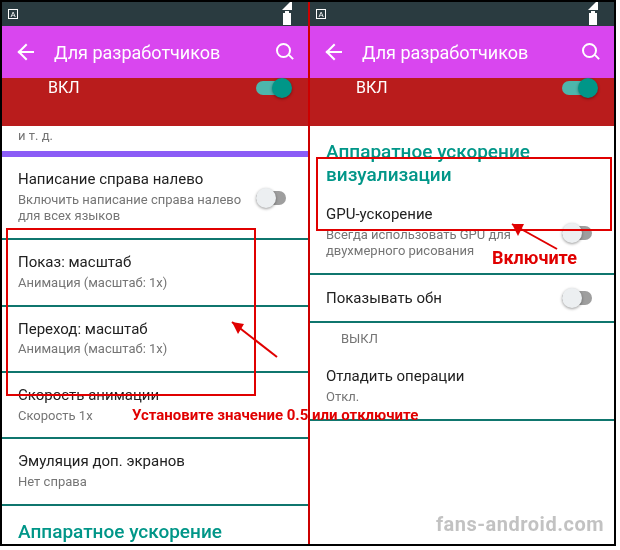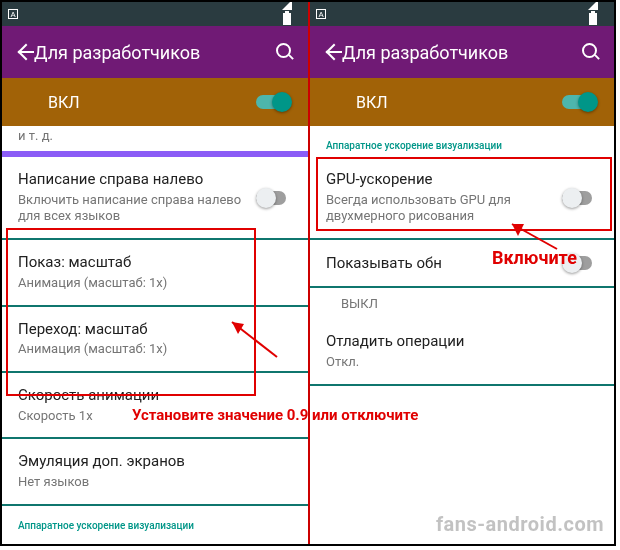--- a/index.html
+++ b/index.html
@@ -7,42 +7,42 @@
 .container { display: flex; width: 616px; height: 546px; border: 2px solid #000; position: relative; }
 .phone { width: 50%; height: 100%; display: flex; flex-direction: column; background: #fafafa; position: relative; overflow: hidden; }
 .phone + .phone { border-left: 2px solid #c00; }
 .status-bar { height: 24px; background: #2a3b40; color: #fff; display: flex; align-items: center; justify-content: space-between; padding: 0 6px; font-size: 12px; }
 .status-left { display: flex; align-items: center; gap: 4px; }
 .status-right { display: flex; align-items: center; gap: 3px; flex-direction: column; }
 .tri { width: 0; height: 0; border-left: 10px solid transparent; border-bottom: 10px solid #fff; }
 .batt { width: 8px; height: 12px; background: #fff; position: relative; }
 .batt::before { content: ''; position: absolute; top: -2px; left: 2px; width: 4px; height: 2px; background: #fff; }
 .sq { width: 10px; height: 10px; border: 1px solid #fff; display: flex; align-items: center; justify-content: center; font-size: 8px; }
-.app-bar { height: 52px; background: #701a75; color: #fff; display: flex; align-items: center; padding: 0 14px; }
+.app-bar { height: 52px; background: #d946ef; color: #fff; display: flex; align-items: center; padding: 0 14px; gap: 20px; }
 .app-title { font-size: 18px; font-weight: 400; flex: 1; }
 .arrow-back { width: 18px; height: 18px; position: relative; }
 .arrow-back::before { content: ''; position: absolute; width: 10px; height: 10px; border-left: 2px solid #fff; border-bottom: 2px solid #fff; transform: rotate(45deg); top: 3px; left: 4px; }
 .arrow-back::after { content: ''; position: absolute; width: 16px; height: 2px; background: #fff; top: 8px; left: 2px; }
 .search-ic { width: 18px; height: 18px; position: relative; }
 .search-ic::before { content: ''; position: absolute; width: 11px; height: 11px; border: 2px solid #fff; border-radius: 50%; }
 .search-ic::after { content: ''; position: absolute; width: 6px; height: 2px; background: #fff; transform: rotate(45deg); top: 13px; left: 12px; }
-.toggle-bar { height: 48px; background: #a16207; display: flex; align-items: center; padding: 0 16px; color: #fff; }
+.toggle-bar { height: 48px; background: #b91c1c; display: flex; padding: 0 16px; color: #fff; }
 .toggle-label { flex: 1; font-size: 16px; padding-left: 30px; }
 .switch { width: 36px; height: 20px; position: relative; }
 .switch-track { width: 30px; height: 14px; background: #4db6ac; border-radius: 7px; position: absolute; top: 3px; }
 .switch-thumb { width: 20px; height: 20px; background: #009688; border-radius: 50%; position: absolute; right: 0; box-shadow: 0 1px 3px rgba(0,0,0,0.4); }
 .switch.off .switch-track { background: #9e9e9e; }
 .switch.off .switch-thumb { background: #eceff1; left: 0; right: auto; }
 .content { flex: 1; overflow: hidden; background: #fff; }
 .item { padding: 13px 16px; border-bottom: 2px solid #0f766e; display: flex; align-items: center; gap: 10px; }
 .item.noborder { border-bottom: none; padding-left: 31px; }
 .item-text { flex: 1; }
 .item-title { font-size: 15px; color: #212121; line-height: 1.3; }
 .item-sub { font-size: 13px; color: #757575; margin-top: 2px; line-height: 1.3; }
-.section-head { padding: 14px 16px 6px; font-size: 10px; color: #009688; font-weight: 500; }
+.section-head { padding: 14px 16px 6px; font-size: 19px; color: #009688; font-weight: 500; }
 .truncated { font-size: 13px; color: #757575; padding: 2px 16px 8px; border-bottom: 6px solid #8b5cf6; }
 .redbox { position: absolute; border: 2px solid #e00000; pointer-events: none; }
 .annot { position: absolute; color: #e00000; font-weight: bold; pointer-events: none; }
 .arr { position: absolute; pointer-events: none; }
 .arr-line { stroke: #e00000; stroke-width: 2; fill: none; }
 .arr-head { fill: #e00000; }
 .watermark { position: absolute; bottom: 8px; right: 10px; font-size: 20px; font-weight: bold; color: rgba(120,120,120,0.45); letter-spacing: 0.5px; pointer-events: none; }
 </style>
 </head>
 <body>
@@ -102,21 +102,21 @@
       <div class="item">
         <div class="item-text">
           <div class="item-title">Скорость анимации</div>
           <div class="item-sub">Скорость 1x</div>
         </div>
       </div>
 
       <div class="item">
         <div class="item-text">
           <div class="item-title">Эмуляция доп. экранов</div>
-          <div class="item-sub">Нет языков</div>
+          <div class="item-sub">Нет справа</div>
         </div>
       </div>
 
       <div class="section-head">Аппаратное ускорение визуализации</div>
     </div>
   </div>
 
   <div class="phone">
     <div class="status-bar">
       <div class="status-left">
@@ -184,16 +184,16 @@
   <svg class="arr" style="left:220px; top:310px;" width="60" height="50">
     <line class="arr-line" x1="55" y1="45" x2="10" y2="10"></line>
     <polygon class="arr-head" points="10,10 22,12 16,22"></polygon>
   </svg>
   <svg class="arr" style="left:500px; top:212px;" width="60" height="40">
     <line class="arr-line" x1="55" y1="35" x2="10" y2="10"></line>
     <polygon class="arr-head" points="10,10 22,10 16,22"></polygon>
   </svg>
 
   <div class="annot" style="left:490px; top:245px; font-size:18px;text-align:right;">Включите</div>
-  <div class="annot" style="left:130px; top:404px; font-size:15px;">Установите значение 0.9 или отключите</div>
+  <div class="annot" style="left:130px; top:404px; font-size:15px;">Установите значение 0.5 или отключите</div>
 
   <div class="watermark">fans-android.com</div>
 </div>
 
 </body></html>

